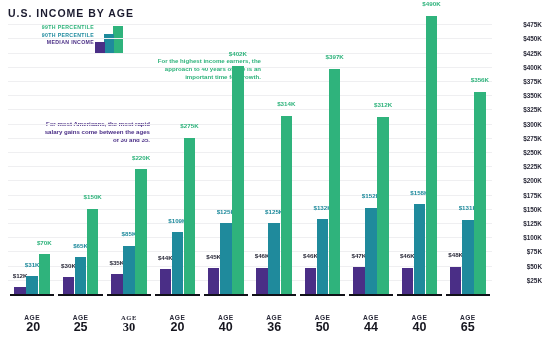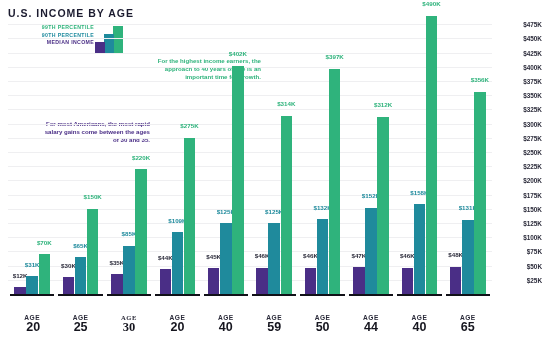--- a/index.html
+++ b/index.html
@@ -286,21 +286,21 @@
       <div class="xlabel" style="left: 169.4px;">
         <span class="age-word">AGE</span>
         <span class="age-num">20</span>
       </div>
       <div class="xlabel" style="left: 217.8px;">
         <span class="age-word">AGE</span>
         <span class="age-num">40</span>
       </div>
       <div class="xlabel" style="left: 266.2px;">
         <span class="age-word">AGE</span>
-        <span class="age-num">59</span>
+        <span class="age-num">36</span>
       </div>
       <div class="xlabel" style="left: 314.6px;">
         <span class="age-word">AGE</span>
         <span class="age-num">50</span>
       </div>
       <div class="xlabel" style="left: 363px;">
         <span class="age-word">AGE</span>
         <span class="age-num">44</span>
       </div>
       <div class="xlabel" style="left: 411.4px;">

